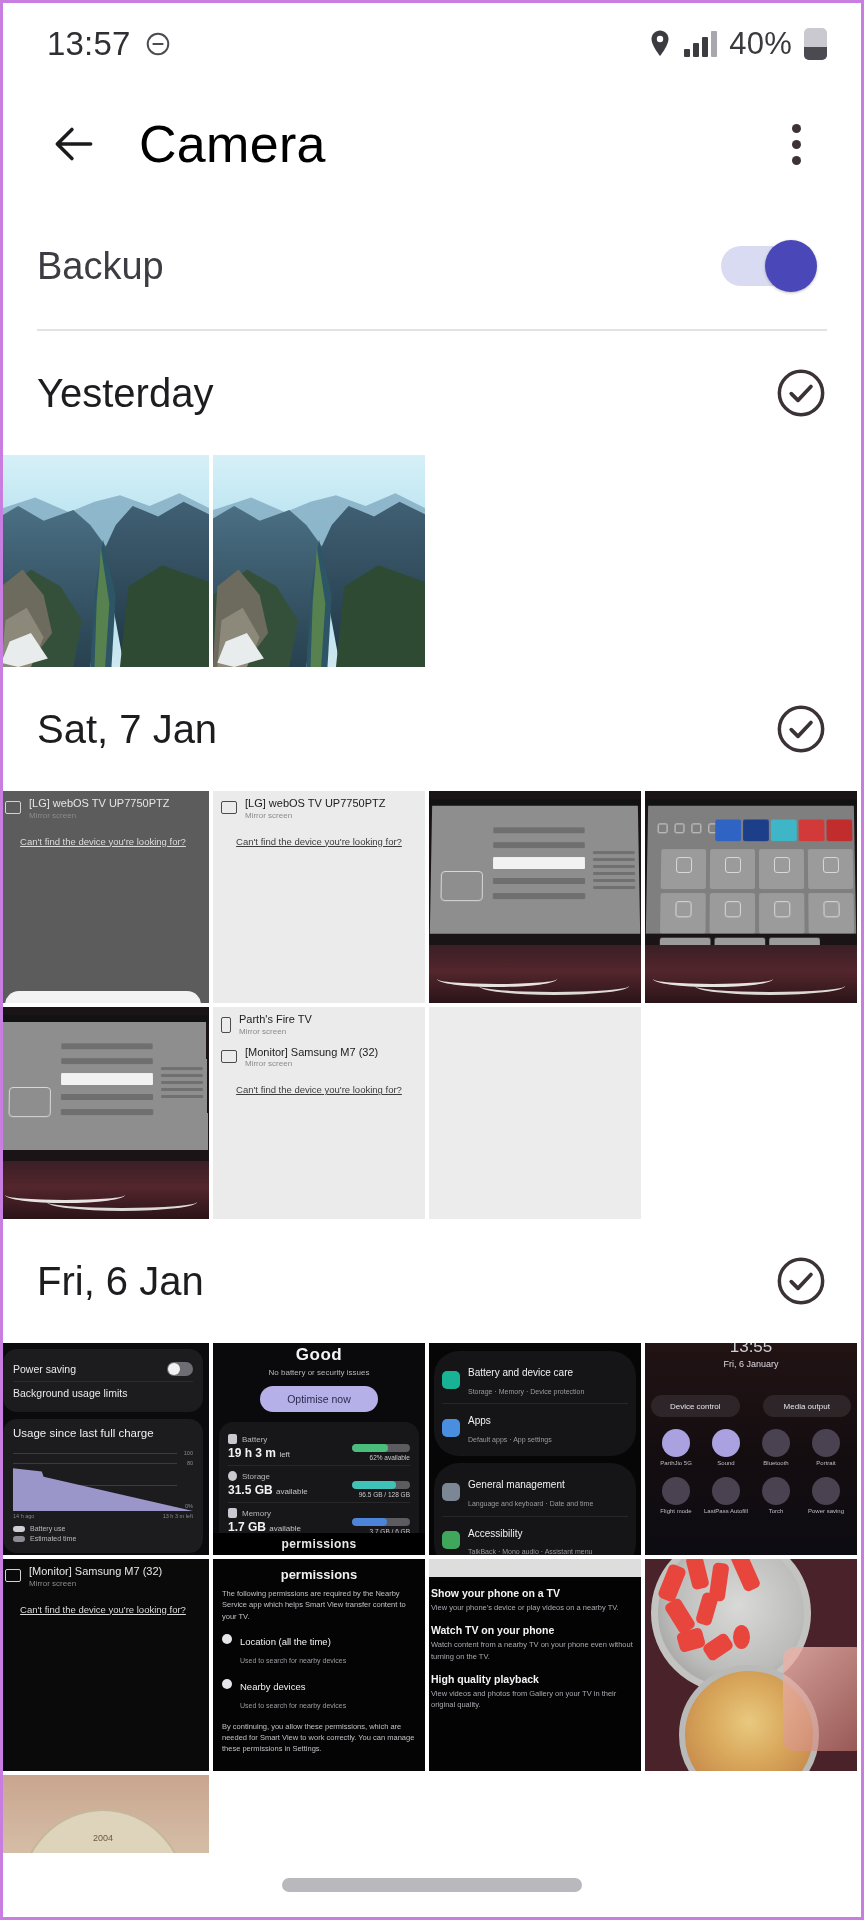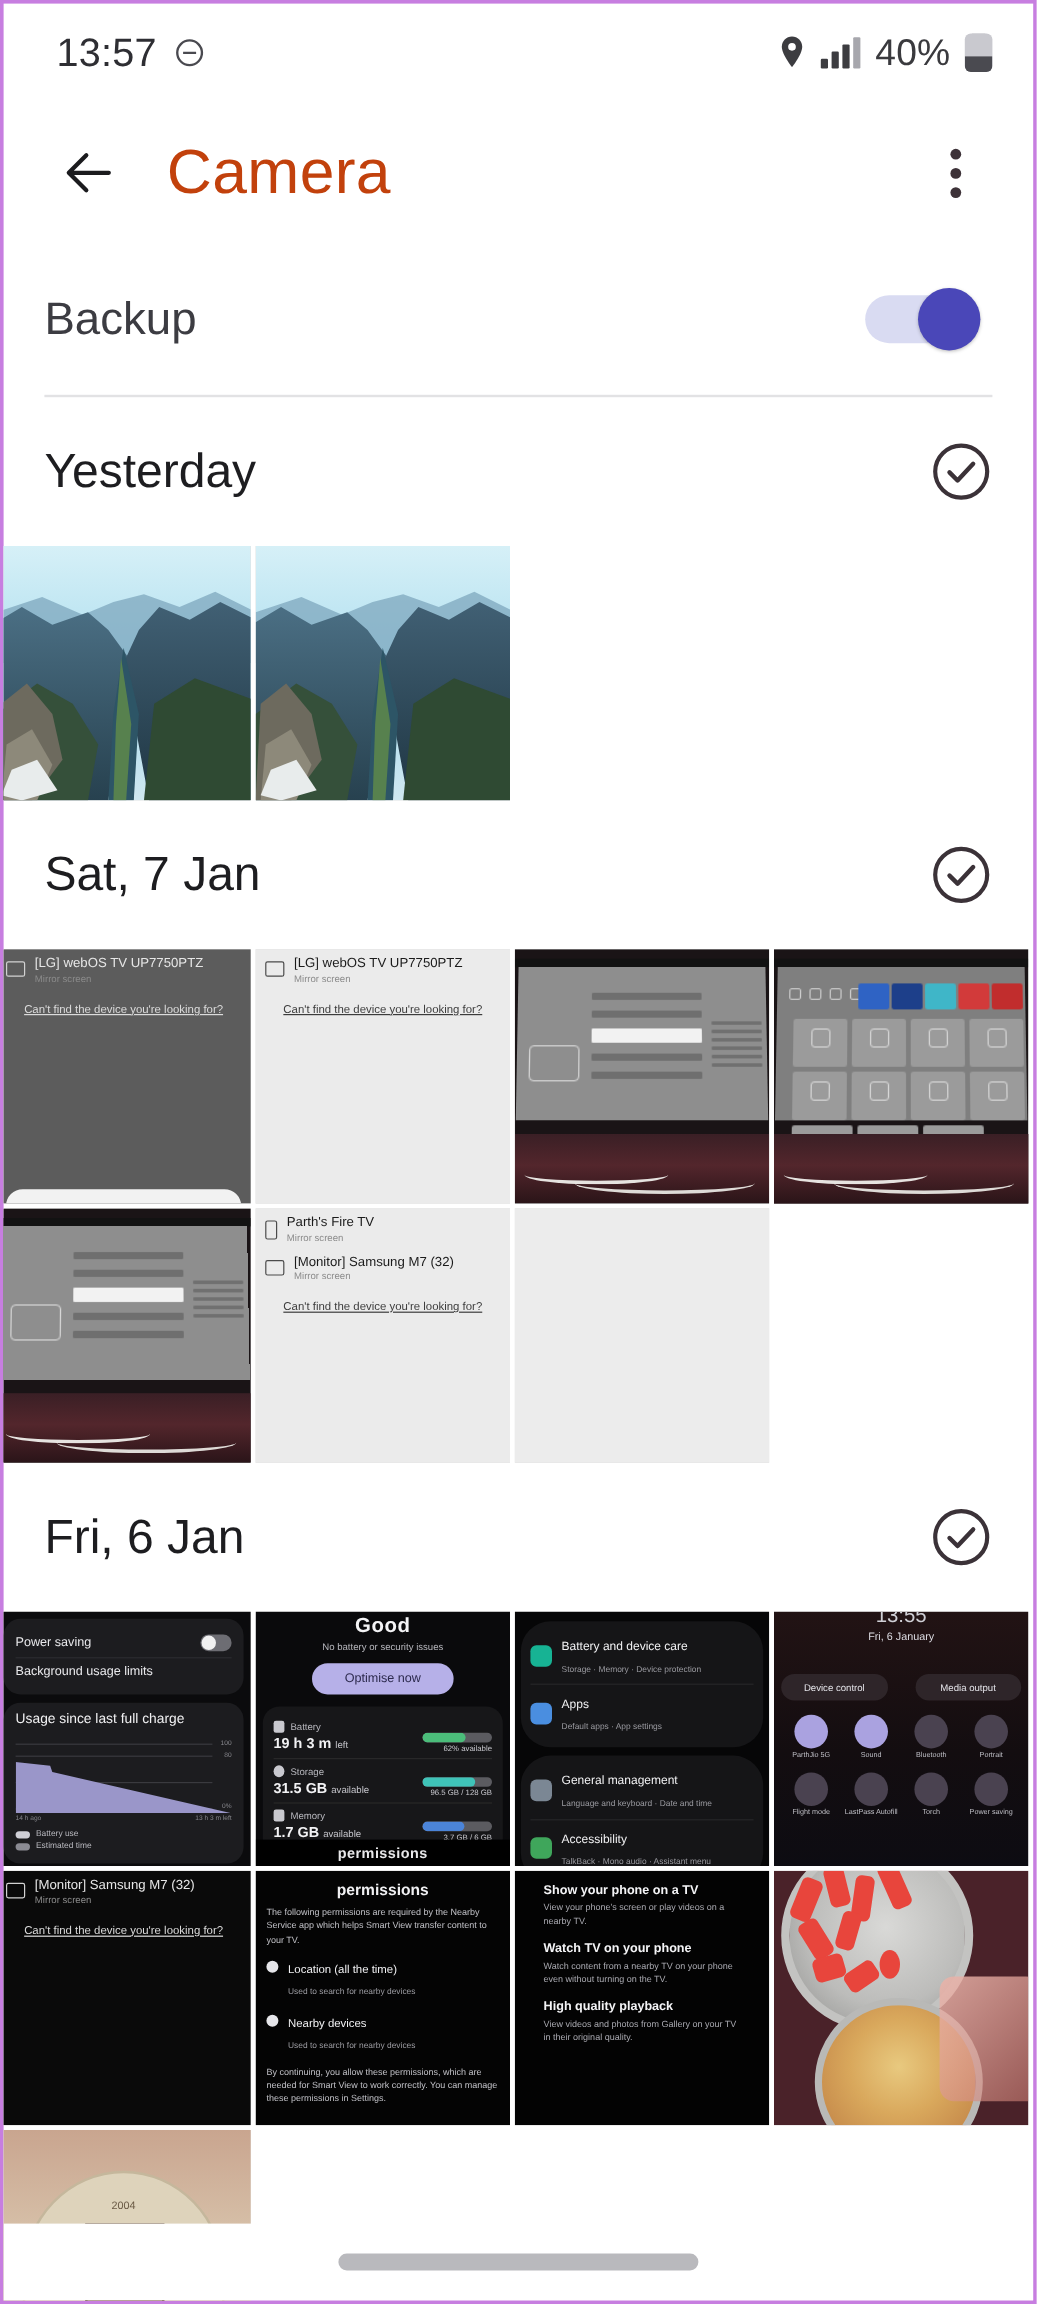--- a/index.html
+++ b/index.html
@@ -57,21 +57,21 @@
     height: 118px;
     display: flex; align-items: center;
     padding: 0 34px 0 40px;
   }
   .back-btn {
     width: 62px; height: 62px;
     display:flex; align-items:center; justify-content:center;
     flex: 0 0 auto;
   }
   .app-title {
-    font-size: 52px; color: #c2410c;
+    font-size: 52px; color: #000000;
     margin-left: 34px;
     letter-spacing: .3px;
     font-weight: 400;
   }
   .overflow-btn {
     margin-left:auto;
     width: 62px; height: 62px;
     display:flex; flex-direction:column; align-items:center; justify-content:center;
     gap: 7px;
   }
@@ -294,21 +294,21 @@
   
   .pm { background:#040404; padding:8px 9px; }
   .pm-head { text-align:center; font-size:13px; color:#f0f0f2; font-weight:700; margin-bottom:6px; }
   .pm-p { font-size:7.5px; color:#c0c0c6; line-height:1.5; }
   .pm-item { display:flex; gap:8px; margin-top:9px; }
   .pm-ic { width:10px; height:10px; border-radius:50%; background:#e6e6ea; flex:0 0 auto; margin-top:3px; }
   .pm-t { font-size:9.5px; color:#f2f2f4; }
   .pm-s { font-size:7px; color:#9c9ca2; margin-top:2px; }
 
   
-  .si { background:#030303; padding:10px 24px; }
+  .si { background:#030303; padding:10px 2px;margin-top:18px; }
   .si-t { font-size:10.5px; color:#f4f4f6; font-weight:700; }
   .si-s { font-size:7.5px; color:#a9a9b0; line-height:1.5; margin-top:3px; margin-bottom:11px; }
 
   
   .food { background:#4a2229; position:relative; overflow:hidden; }
   .food .bowl1 {
     position:absolute; left:6px; top:-26px; width:160px; height:160px;
     border-radius:50%; background:radial-gradient(circle at 55% 45%, #d9d9d7 0%, #bcbcba 58%, #8e8e8c 100%);
     border:7px solid #c3c3c1;
   }
@@ -840,21 +840,21 @@
             <span class="pm-s">Used to search for nearby devices</span>
           </span>
         </div>
         <div class="pm-p" style="margin-top:9px">By continuing, you allow these permissions, which are needed for Smart View to work correctly. You can manage these permissions in Settings.</div>
       </div>
     </div>
 
     <div class="tile">
       <div class="shot si">
         <div class="si-t">Show your phone on a TV</div>
-        <div class="si-s">View your phone's screen or play videos on a nearby TV.</div>
+        <div class="si-s">View your phone's device or play videos on a nearby TV.</div>
         <div class="si-t">Watch TV on your phone</div>
         <div class="si-s">Watch content from a nearby TV on your phone even without turning on the TV.</div>
         <div class="si-t">High quality playback</div>
         <div class="si-s">View videos and photos from Gallery on your TV in their original quality.</div>
       </div>
     </div>
 
     <div class="tile">
       <div class="shot food">
         <div class="bowl1"></div>

